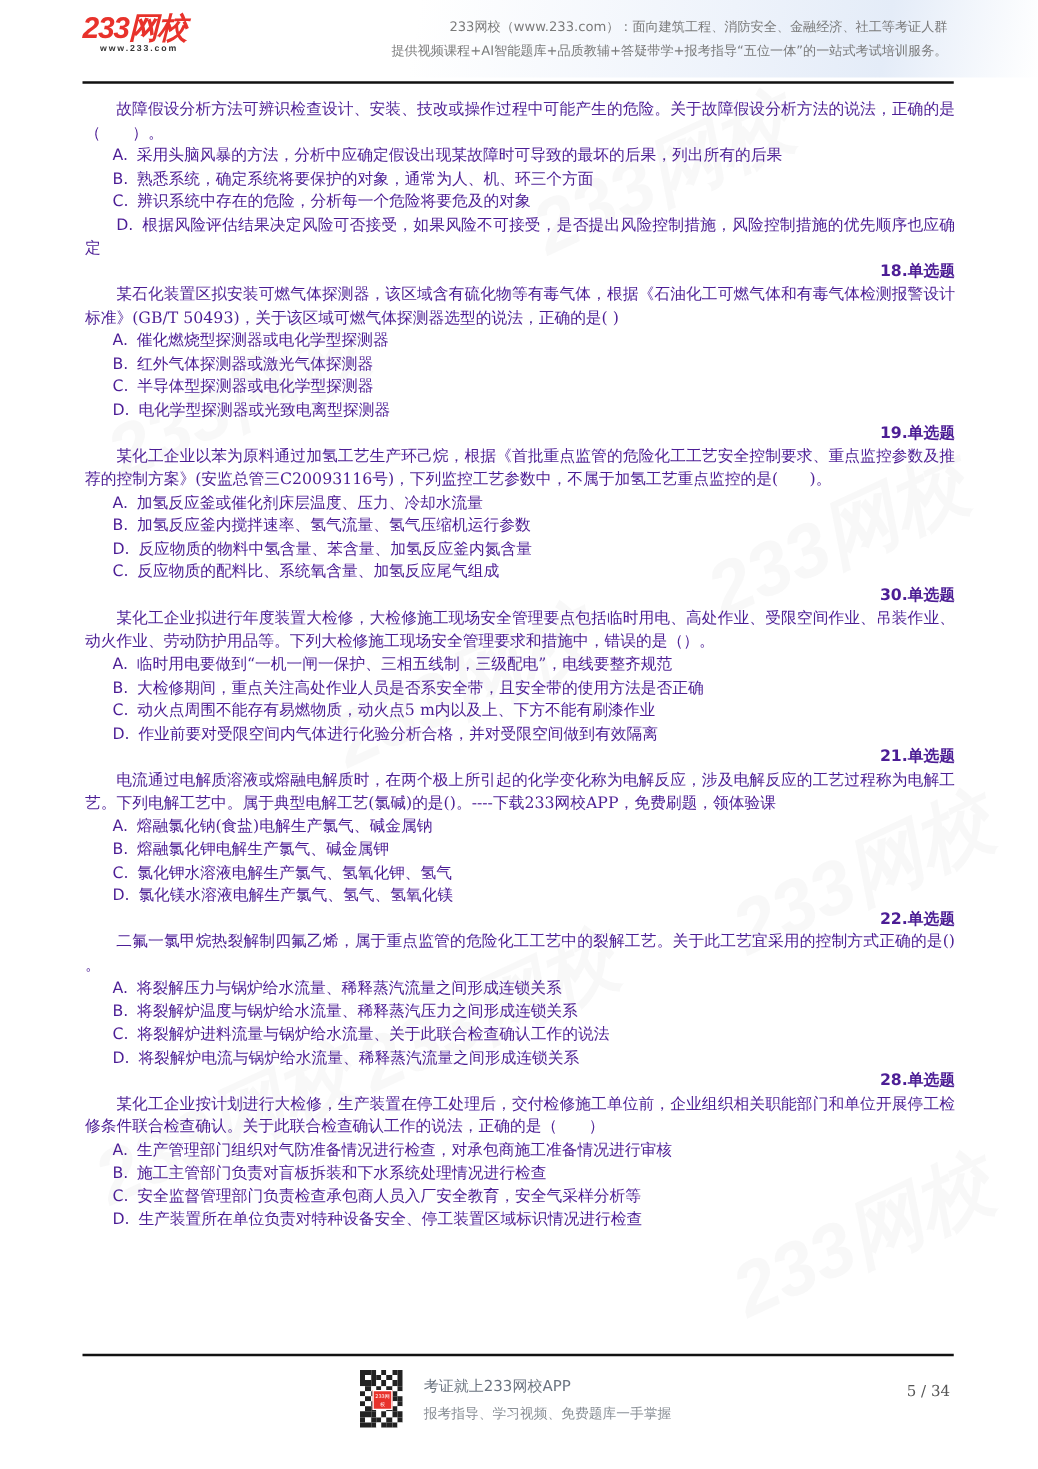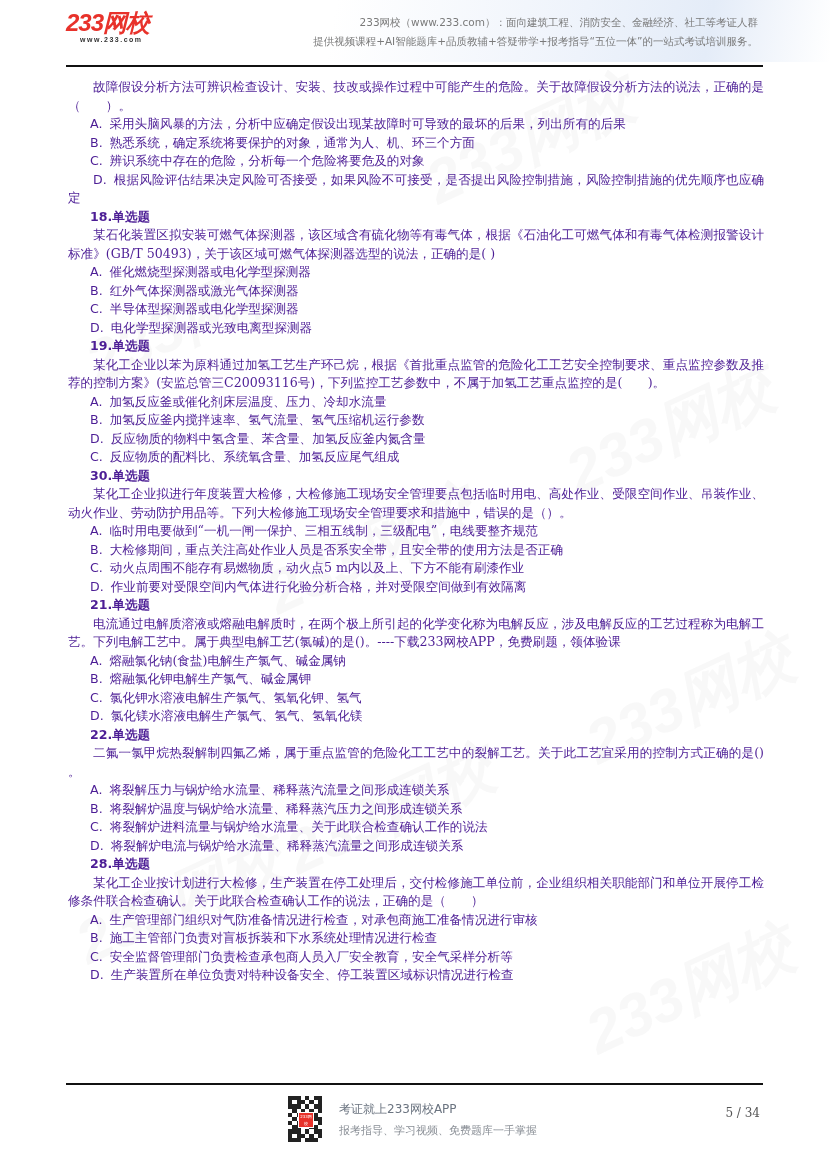--- a/index.html
+++ b/index.html
@@ -14,21 +14,21 @@
               letter-spacing:1.5px; margin-left:14px; line-height:8px; }
   .header-text { position:absolute; right:72px; top:13px; text-align:right;
                  font-family:"DejaVu Sans", sans-serif; font-size:10.5px; color:#7a7a7a; line-height:19px; }
   .header-rule { position:absolute; left:66px; top:65px; width:697px; height:2px; background:#111; }
 
   .content { position:absolute; left:68px; top:78px; width:696px;
              font-size:12.6px; line-height:18.5px; color:#4c1d95; }
   .para { text-indent:25px; margin:0; text-align:justify; }
   .opt { padding-left:22px; margin:0; }
   .opt .lbl { font-family:"DejaVu Sans", sans-serif; margin-right:7px; }
-  .qhead { padding-left:22px; margin:0; font-weight:bold; }
+  .qhead { padding-left:22px; margin:0; font-weight:bold;text-align:right; }
   .qhead .num { font-family:"DejaVu Sans", sans-serif; }
 
   .footer-rule { position:absolute; left:66px; top:1083px; width:697px; height:2px; background:#111; }
   .qr { position:absolute; left:288px; top:1096px; width:34px; height:46px; background:#fff; }
   .qr-grid { width:34px; height:46px; display:grid; grid-template-columns:repeat(8,1fr); grid-template-rows:repeat(11,1fr); }
   .qr-grid span { background:#222; }
   .qr-grid span.w { background:#fff; }
   .qr-badge { position:absolute; left:10px; top:16px; width:14px; height:14px; background:#e8322b;
               color:#fff; font-size:4px; font-family:"DejaVu Sans", sans-serif; line-height:7px; text-align:center; border:1px solid #fff; }
   .footer-title { position:absolute; left:339px; top:1101px; font-family:"DejaVu Sans", sans-serif;

